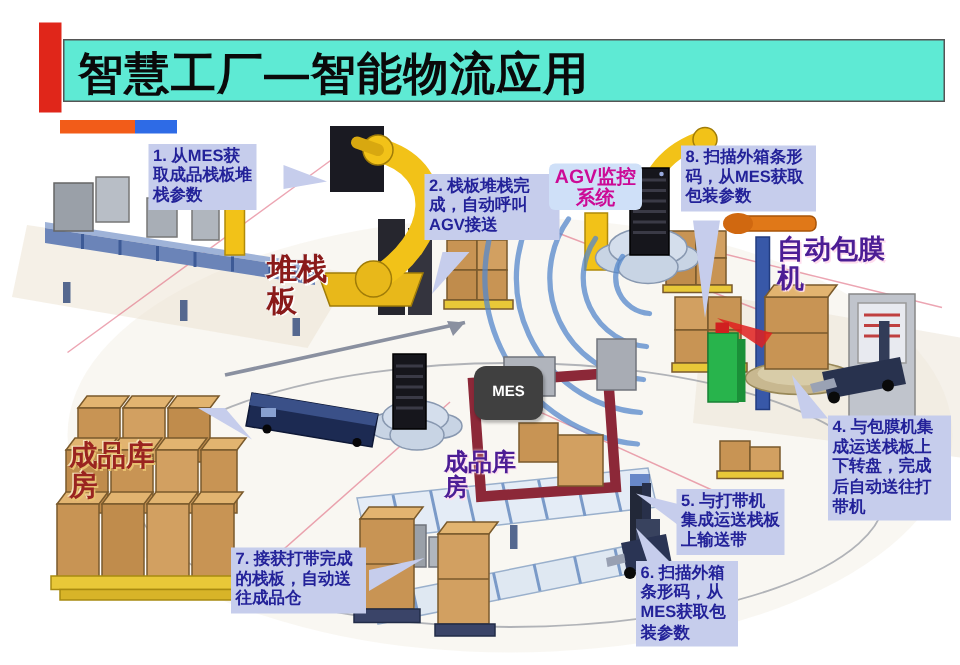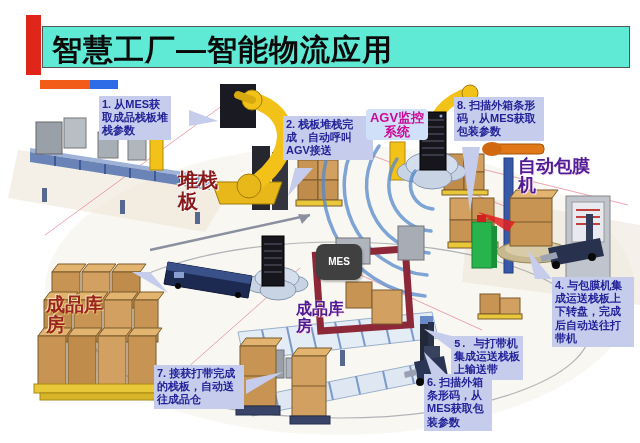--- a/index.html
+++ b/index.html
@@ -256,21 +256,21 @@
       <polygon points="432,376 448,376 424,352"></polygon>
       <polygon points="246,380 246,394 283,372"></polygon>
       <polygon points="132,272 150,272 168,293"></polygon>
     </g>
   </svg>
 
   <div class="callout" style="left:99px;top:96px;width:72px;">1. 从MES获取成品栈板堆栈参数</div>
   <div class="callout" style="left:283px;top:116px;width:90px;">2. 栈板堆栈完成，自动呼叫AGV接送</div>
   <div class="callout" style="left:454px;top:97px;width:90px;">8. 扫描外箱条形码，从MES获取包装参数</div>
   <div class="callout" style="left:552px;top:277px;width:82px;">4. 与包膜机集成运送栈板上下转盘，完成后自动送往打带机</div>
-  <div class="callout" style="left:451px;top:336px;width:72px;font-family:Liberation Mono, monospace;">5. 与打带机集成运送栈板上输送带</div>
+  <div class="callout" style="left:451px;top:326px;width:72px;">5. 与打带机集成运送栈板上输送带</div>
   <div class="callout" style="left:424px;top:374px;width:68px;">6. 扫描外箱条形码，从MES获取包装参数</div>
   <div class="callout" style="left:154px;top:365px;width:90px;">7. 接获打带完成的栈板，自动送往成品仓</div>
 
   <div class="lbl lbl-stack" style="left:178px;top:170px;width:44px;">堆栈板</div>
   <div class="lbl lbl-agvmon" style="left:366px;top:109px;width:60px;">AGV监控系统</div>
   <div class="lbl lbl-mes" style="left:289px;top:244px;width:46px;height:36px;">MES</div>
   <div class="lbl lbl-red" style="left:518px;top:157px;width:84px;">自动包膜机</div>
   <div class="lbl lbl-red" style="left:296px;top:301px;width:56px;font-size:16px;">成品库房</div>
   <div class="lbl lbl-warehouse" style="left:46px;top:295px;width:62px;">成品库房</div>
 

